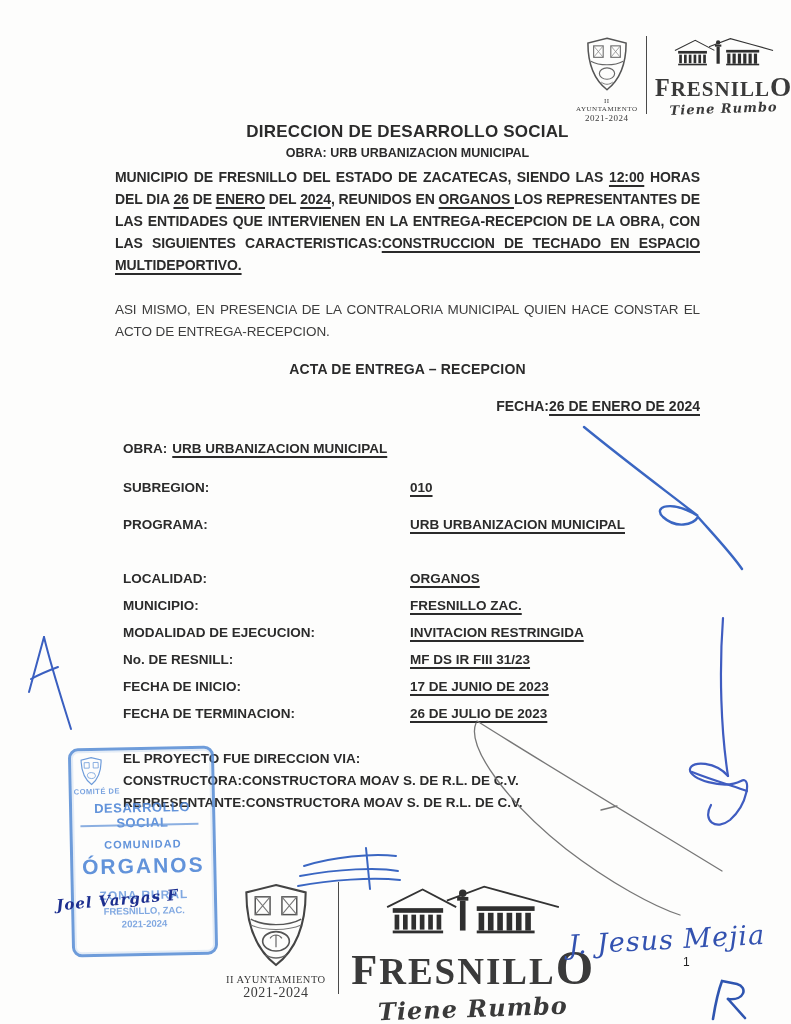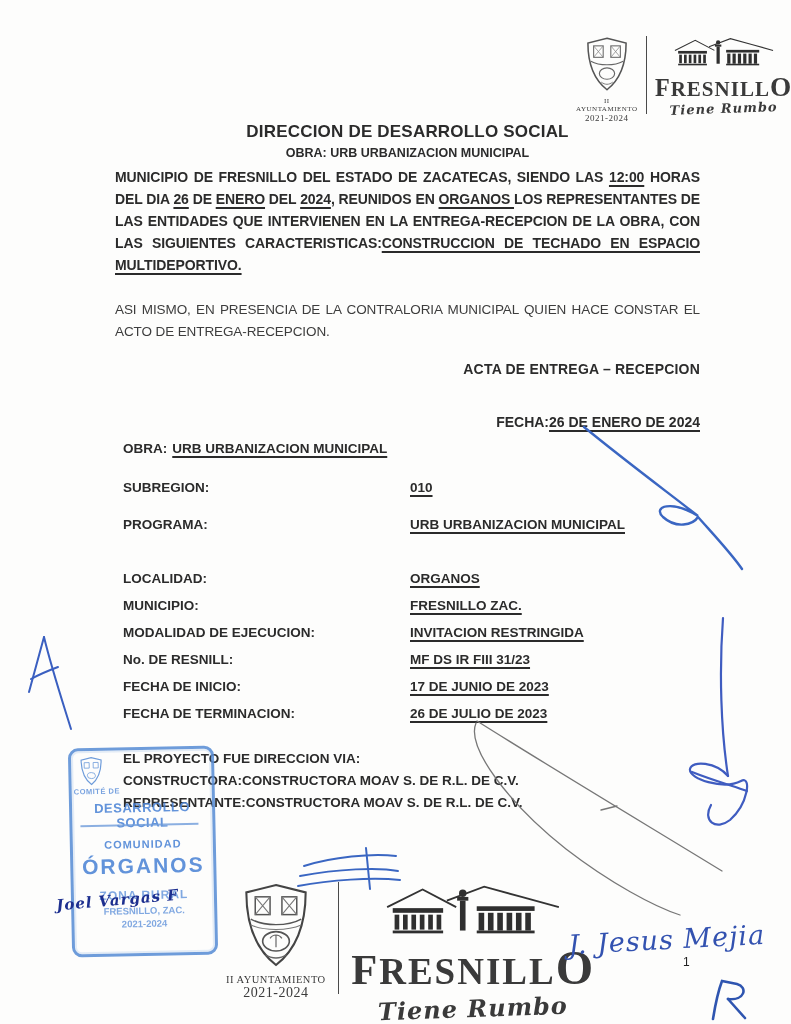--- a/index.html
+++ b/index.html
@@ -10,22 +10,22 @@
   
   .title-block{left:115px;top:100px;width:585px;text-align:center;}
   .t1{font-size:17px;font-weight:bold;font-style:italic;letter-spacing:.2px;}
   .t2{font-size:17px;font-weight:bold;margin-top:22px;letter-spacing:.2px;}
   .t3{font-size:12.5px;font-weight:bold;margin-top:4px;}
   
   .intro{left:115px;top:166px;width:585px;font-size:14px;font-weight:bold;line-height:22px;
          text-align:justify;letter-spacing:-.1px;}
   .para2{left:115px;top:299px;width:585px;font-size:13.5px;line-height:22px;color:#3d3d3d;
          letter-spacing:-.1px;text-align:justify;}
-  .acta{left:115px;top:361px;width:585px;text-align:right;font-size:14px;font-weight:bold;letter-spacing:.2px;}
-  .fecha{right:91px;top:414px;font-size:14px;font-weight:bold;}
+  .acta{left:115px;top:361px;width:585px;text-align:center;font-size:14px;font-weight:bold;letter-spacing:.2px;}
+  .fecha{right:91px;top:398px;font-size:14px;font-weight:bold;}
   .obra-line{left:123px;top:441px;font-size:13.5px;font-weight:bold;}
   .obra-line .u{margin-left:5px;}
   
   .details{left:123px;top:480px;width:560px;height:250px;font-size:13.5px;font-weight:bold;}
   .drow{position:absolute;left:0;width:560px;height:18px;white-space:nowrap;}
   .dlabel{display:inline-block;width:287px;}
   .dvalue{text-decoration:underline;text-decoration-thickness:1.6px;text-underline-offset:3px;}
   
   .executor{left:123px;top:748px;font-size:13.5px;font-weight:bold;line-height:22px;z-index:2;}
   

